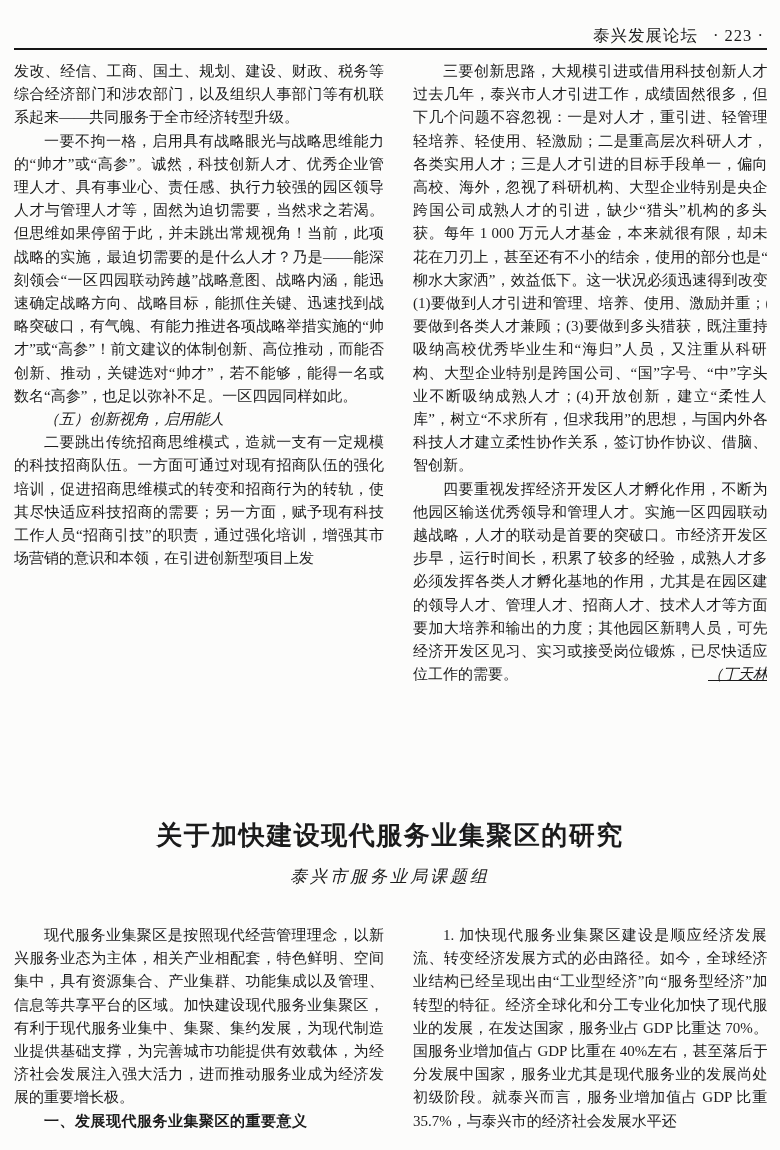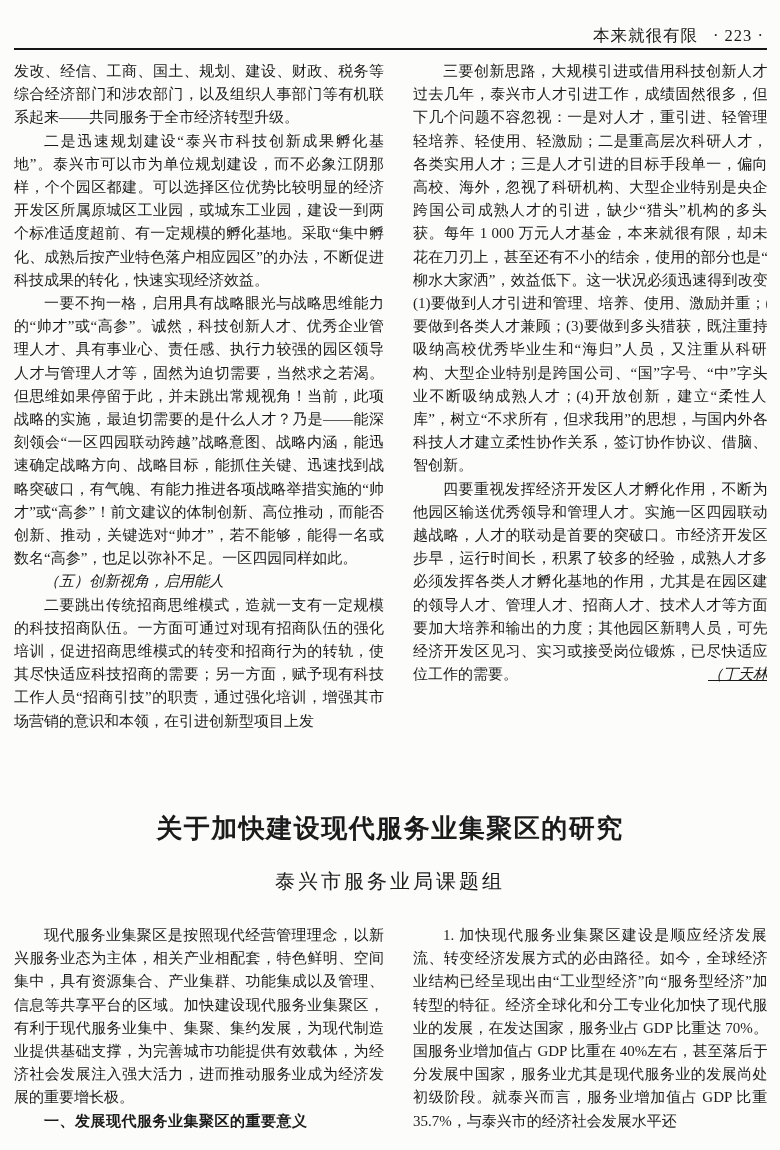--- a/index.html
+++ b/index.html
@@ -40,44 +40,43 @@
   p.kai  { font-style:italic; }                       
   p.boldhead {
     font-family:Liberation Serif, serif;
     font-weight:bold; font-style:normal; letter-spacing:.5px;
   }
   .signature { float:right; font-style:italic; padding-left:1em;text-decoration:underline; }
 
   
   .title-block { position:absolute; top:813px; left:0; width:780px; text-align:center; }
   .art2-title {
-    margin:0; font-family:"Liberation Sans", sans-serif;
+    margin:7px; font-family:"Liberation Sans", sans-serif;
     font-weight:700; font-size:26px; line-height:30px; letter-spacing:1.5px;
     color:var(--ink,#1b1b1b);
   }
   .art2-author {
-    margin-top:25px; font-size:20px; letter-spacing:3px;
-    font-family:"Liberation Serif", serif;
+    margin-top:15px; font-size:17px; letter-spacing:3px;
+    font-style:italic; font-family:"Liberation Serif", serif;
   }
 </style>
 </head>
 <body style="--ink: #1b1b1b; --paper: #fcfcfb; --rule: #161616;">
 
 <div class="page">
 
   <div class="running-head">
-    <span class="journal">本来就很有限</span>
+    <span class="journal">泰兴发展论坛</span>
     <span class="folio">· 223 ·</span>
   </div>
   <div class="head-rule"></div>
 
   <section class="cols cols-art1">
     <div class="col">
         <p class="blk ">发改、经信、工商、国土、规划、建设、财政、税务等综合经济部门和涉农部门，以及组织人事部门等有机联系起来——共同服务于全市经济转型升级。</p>
-        <p class="blk  indent">二是迅速规划建设“泰兴市科技创新成果孵化基地”。泰兴市可以市为单位规划建设，而不必象江阴那样，个个园区都建。可以选择区位优势比较明显的经济开发区所属原城区工业园，或城东工业园，建设一到两个标准适度超前、有一定规模的孵化基地。采取“集中孵化、成熟后按产业特色落户相应园区”的办法，不断促进科技成果的转化，快速实现经济效益。</p>
         <p class="blk  indent">一要不拘一格，启用具有战略眼光与战略思维能力的“帅才”或“高参”。诚然，科技创新人才、优秀企业管理人才、具有事业心、责任感、执行力较强的园区领导人才与管理人才等，固然为迫切需要，当然求之若渴。但思维如果停留于此，并未跳出常规视角！当前，此项战略的实施，最迫切需要的是什么人才？乃是——能深刻领会“一区四园联动跨越”战略意图、战略内涵，能迅速确定战略方向、战略目标，能抓住关键、迅速找到战略突破口，有气魄、有能力推进各项战略举措实施的“帅才”或“高参”！前文建议的体制创新、高位推动，而能否创新、推动，关键选对“帅才”，若不能够，能得一名或数名“高参”，也足以弥补不足。一区四园同样如此。</p>
         <p class="blk kai indent">（五）创新视角，启用能人</p>
         <p class="blk  indent">二要跳出传统招商思维模式，造就一支有一定规模的科技招商队伍。一方面可通过对现有招商队伍的强化培训，促进招商思维模式的转变和招商行为的转轨，使其尽快适应科技招商的需要；另一方面，赋予现有科技工作人员“招商引技”的职责，通过强化培训，增强其市场营销的意识和本领，在引进创新型项目上发</p>
       </div>
     <div class="col">
         <p class="blk  indent">三要创新思路，大规模引进或借用科技创新人才。过去几年，泰兴市人才引进工作，成绩固然很多，但以下几个问题不容忽视：一是对人才，重引进、轻管理、轻培养、轻使用、轻激励；二是重高层次科研人才，轻各类实用人才；三是人才引进的目标手段单一，偏向于高校、海外，忽视了科研机构、大型企业特别是央企、跨国公司成熟人才的引进，缺少“猎头”机构的多头猎获。每年 1 000 万元人才基金，本来就很有限，却未能花在刀刃上，甚至还有不小的结余，使用的部分也是“杨柳水大家洒”，效益低下。这一状况必须迅速得到改变。(1)要做到人才引进和管理、培养、使用、激励并重；(2)要做到各类人才兼顾；(3)要做到多头猎获，既注重持续吸纳高校优秀毕业生和“海归”人员，又注重从科研机构、大型企业特别是跨国公司、“国”字号、“中”字头企业不断吸纳成熟人才；(4)开放创新，建立“柔性人才库”，树立“不求所有，但求我用”的思想，与国内外各类科技人才建立柔性协作关系，签订协作协议、借脑、借智创新。</p>
         <p class="blk  indent">四要重视发挥经济开发区人才孵化作用，不断为其他园区输送优秀领导和管理人才。实施一区四园联动跨越战略，人才的联动是首要的突破口。市经济开发区起步早，运行时间长，积累了较多的经验，成熟人才多，必须发挥各类人才孵化基地的作用，尤其是在园区建设的领导人才、管理人才、招商人才、技术人才等方面，要加大培养和输出的力度；其他园区新聘人员，可先到经济开发区见习、实习或接受岗位锻炼，已尽快适应岗位工作的需要。<span class="signature">（丁天林）</span></p>
       </div>
   </section>
 

